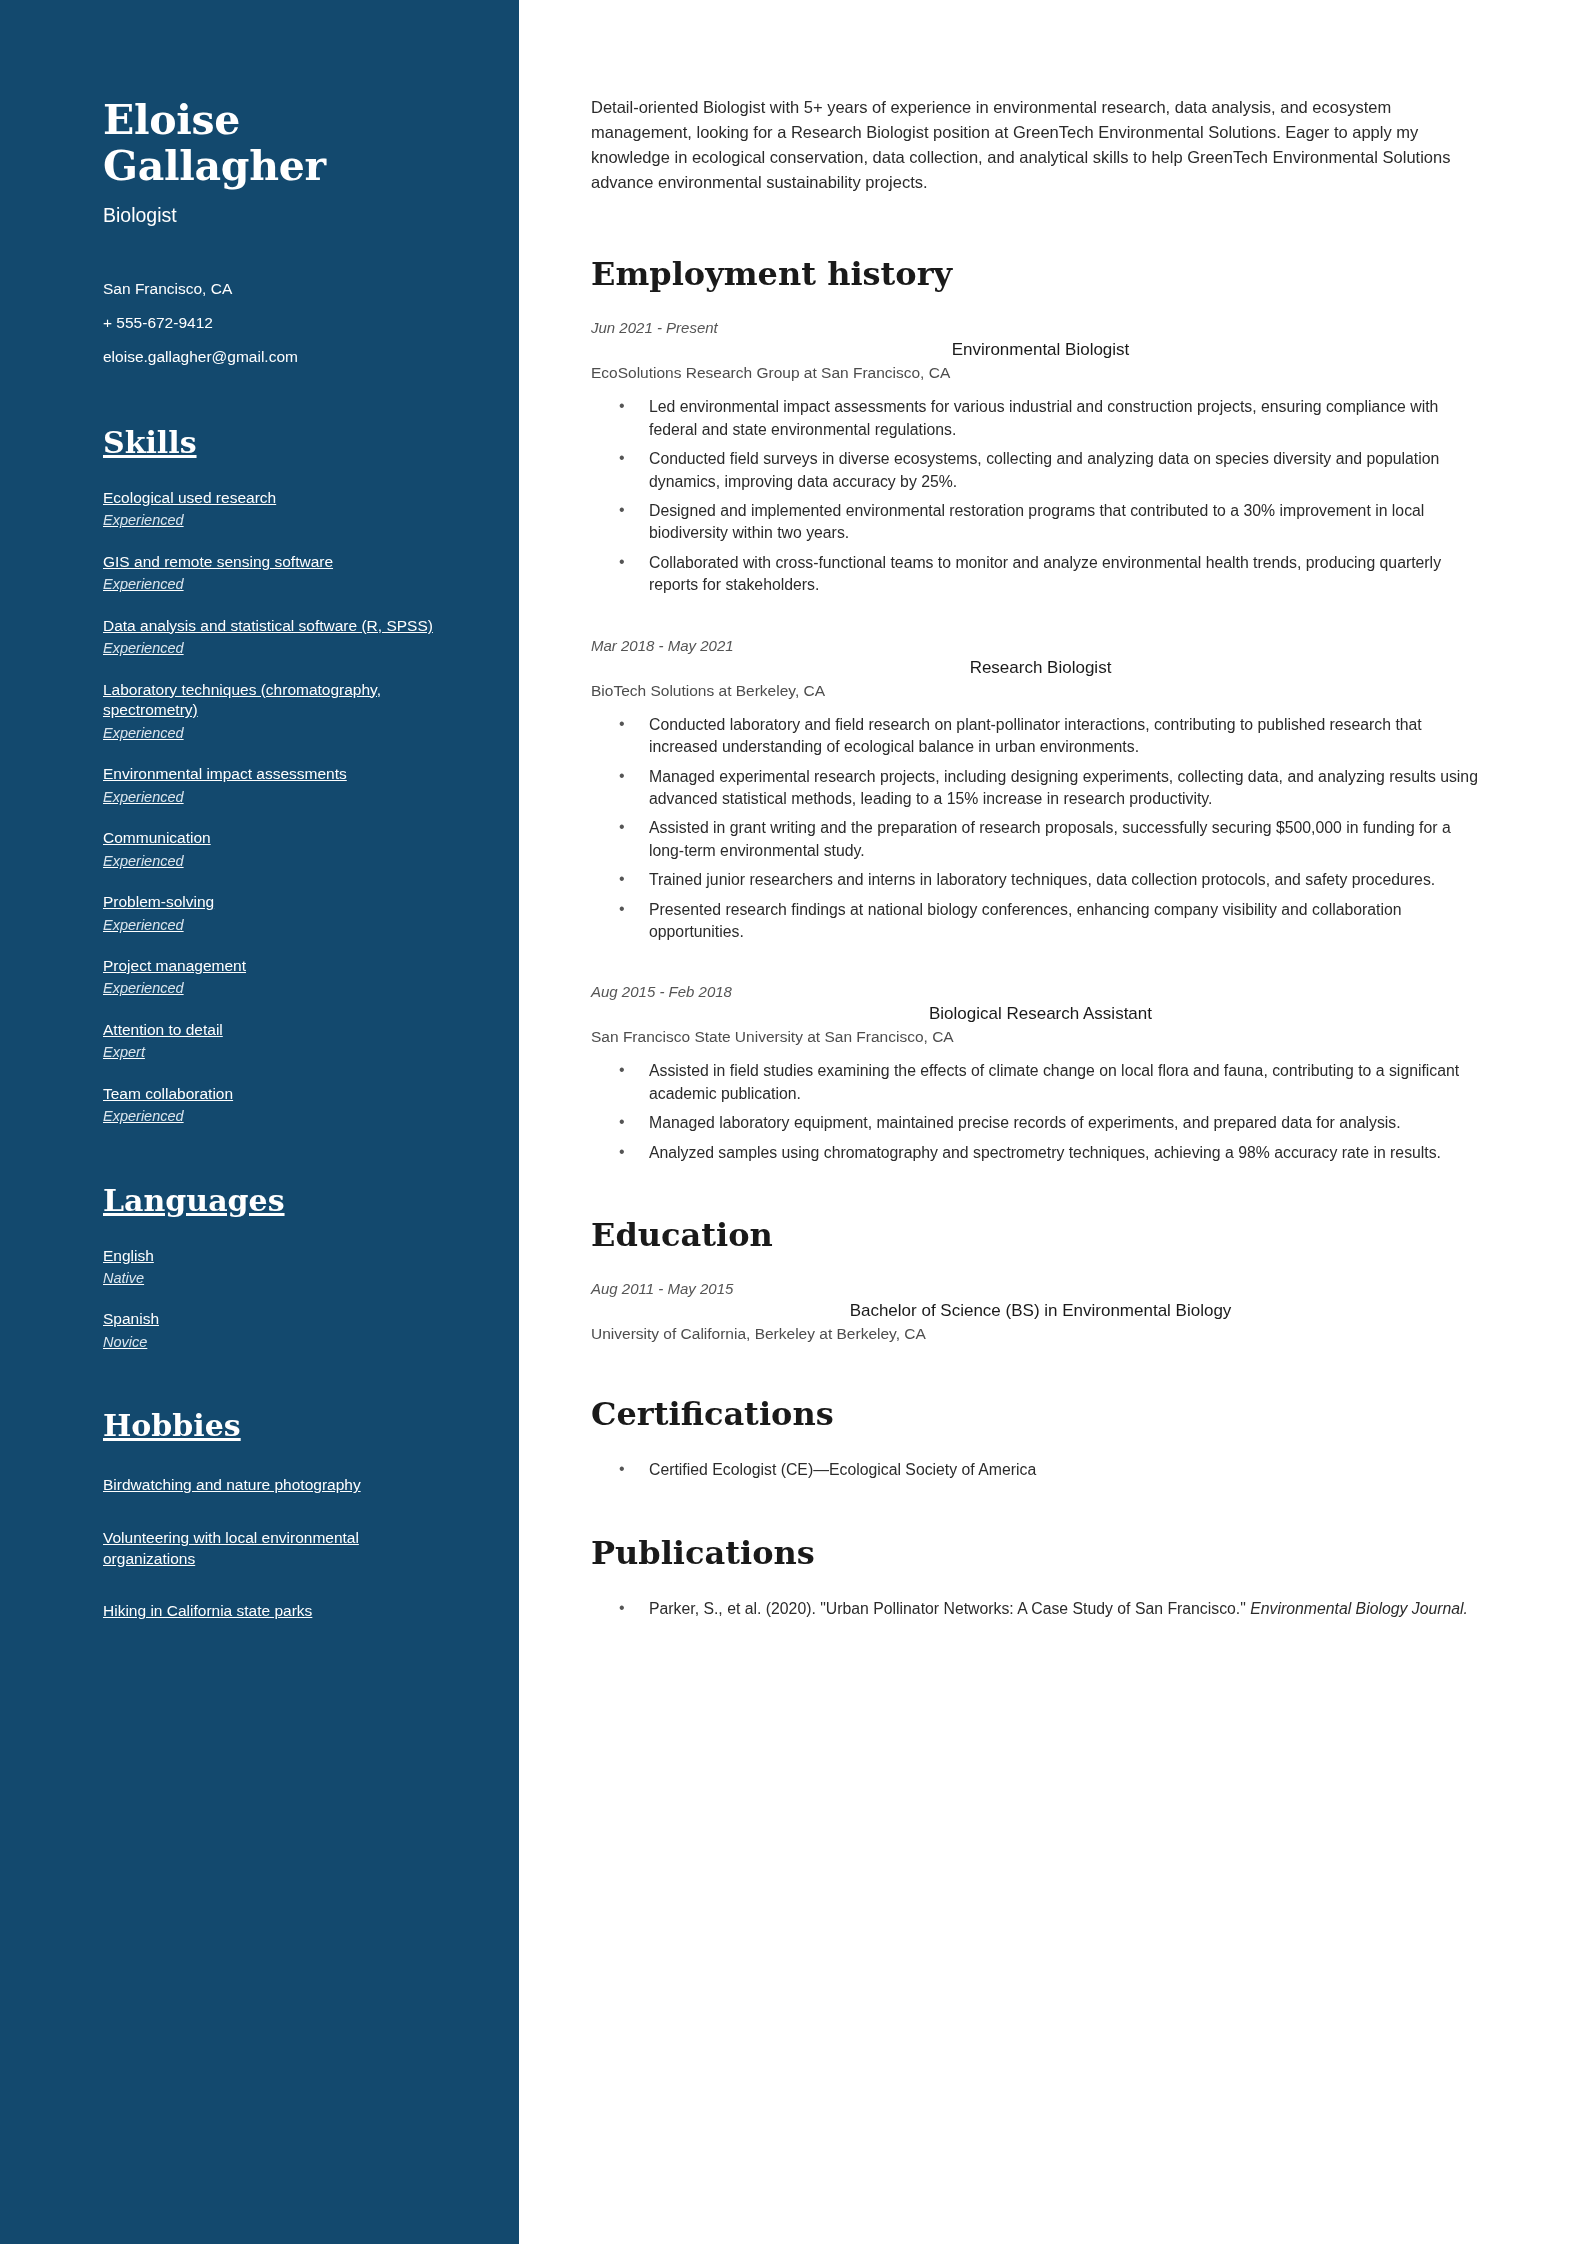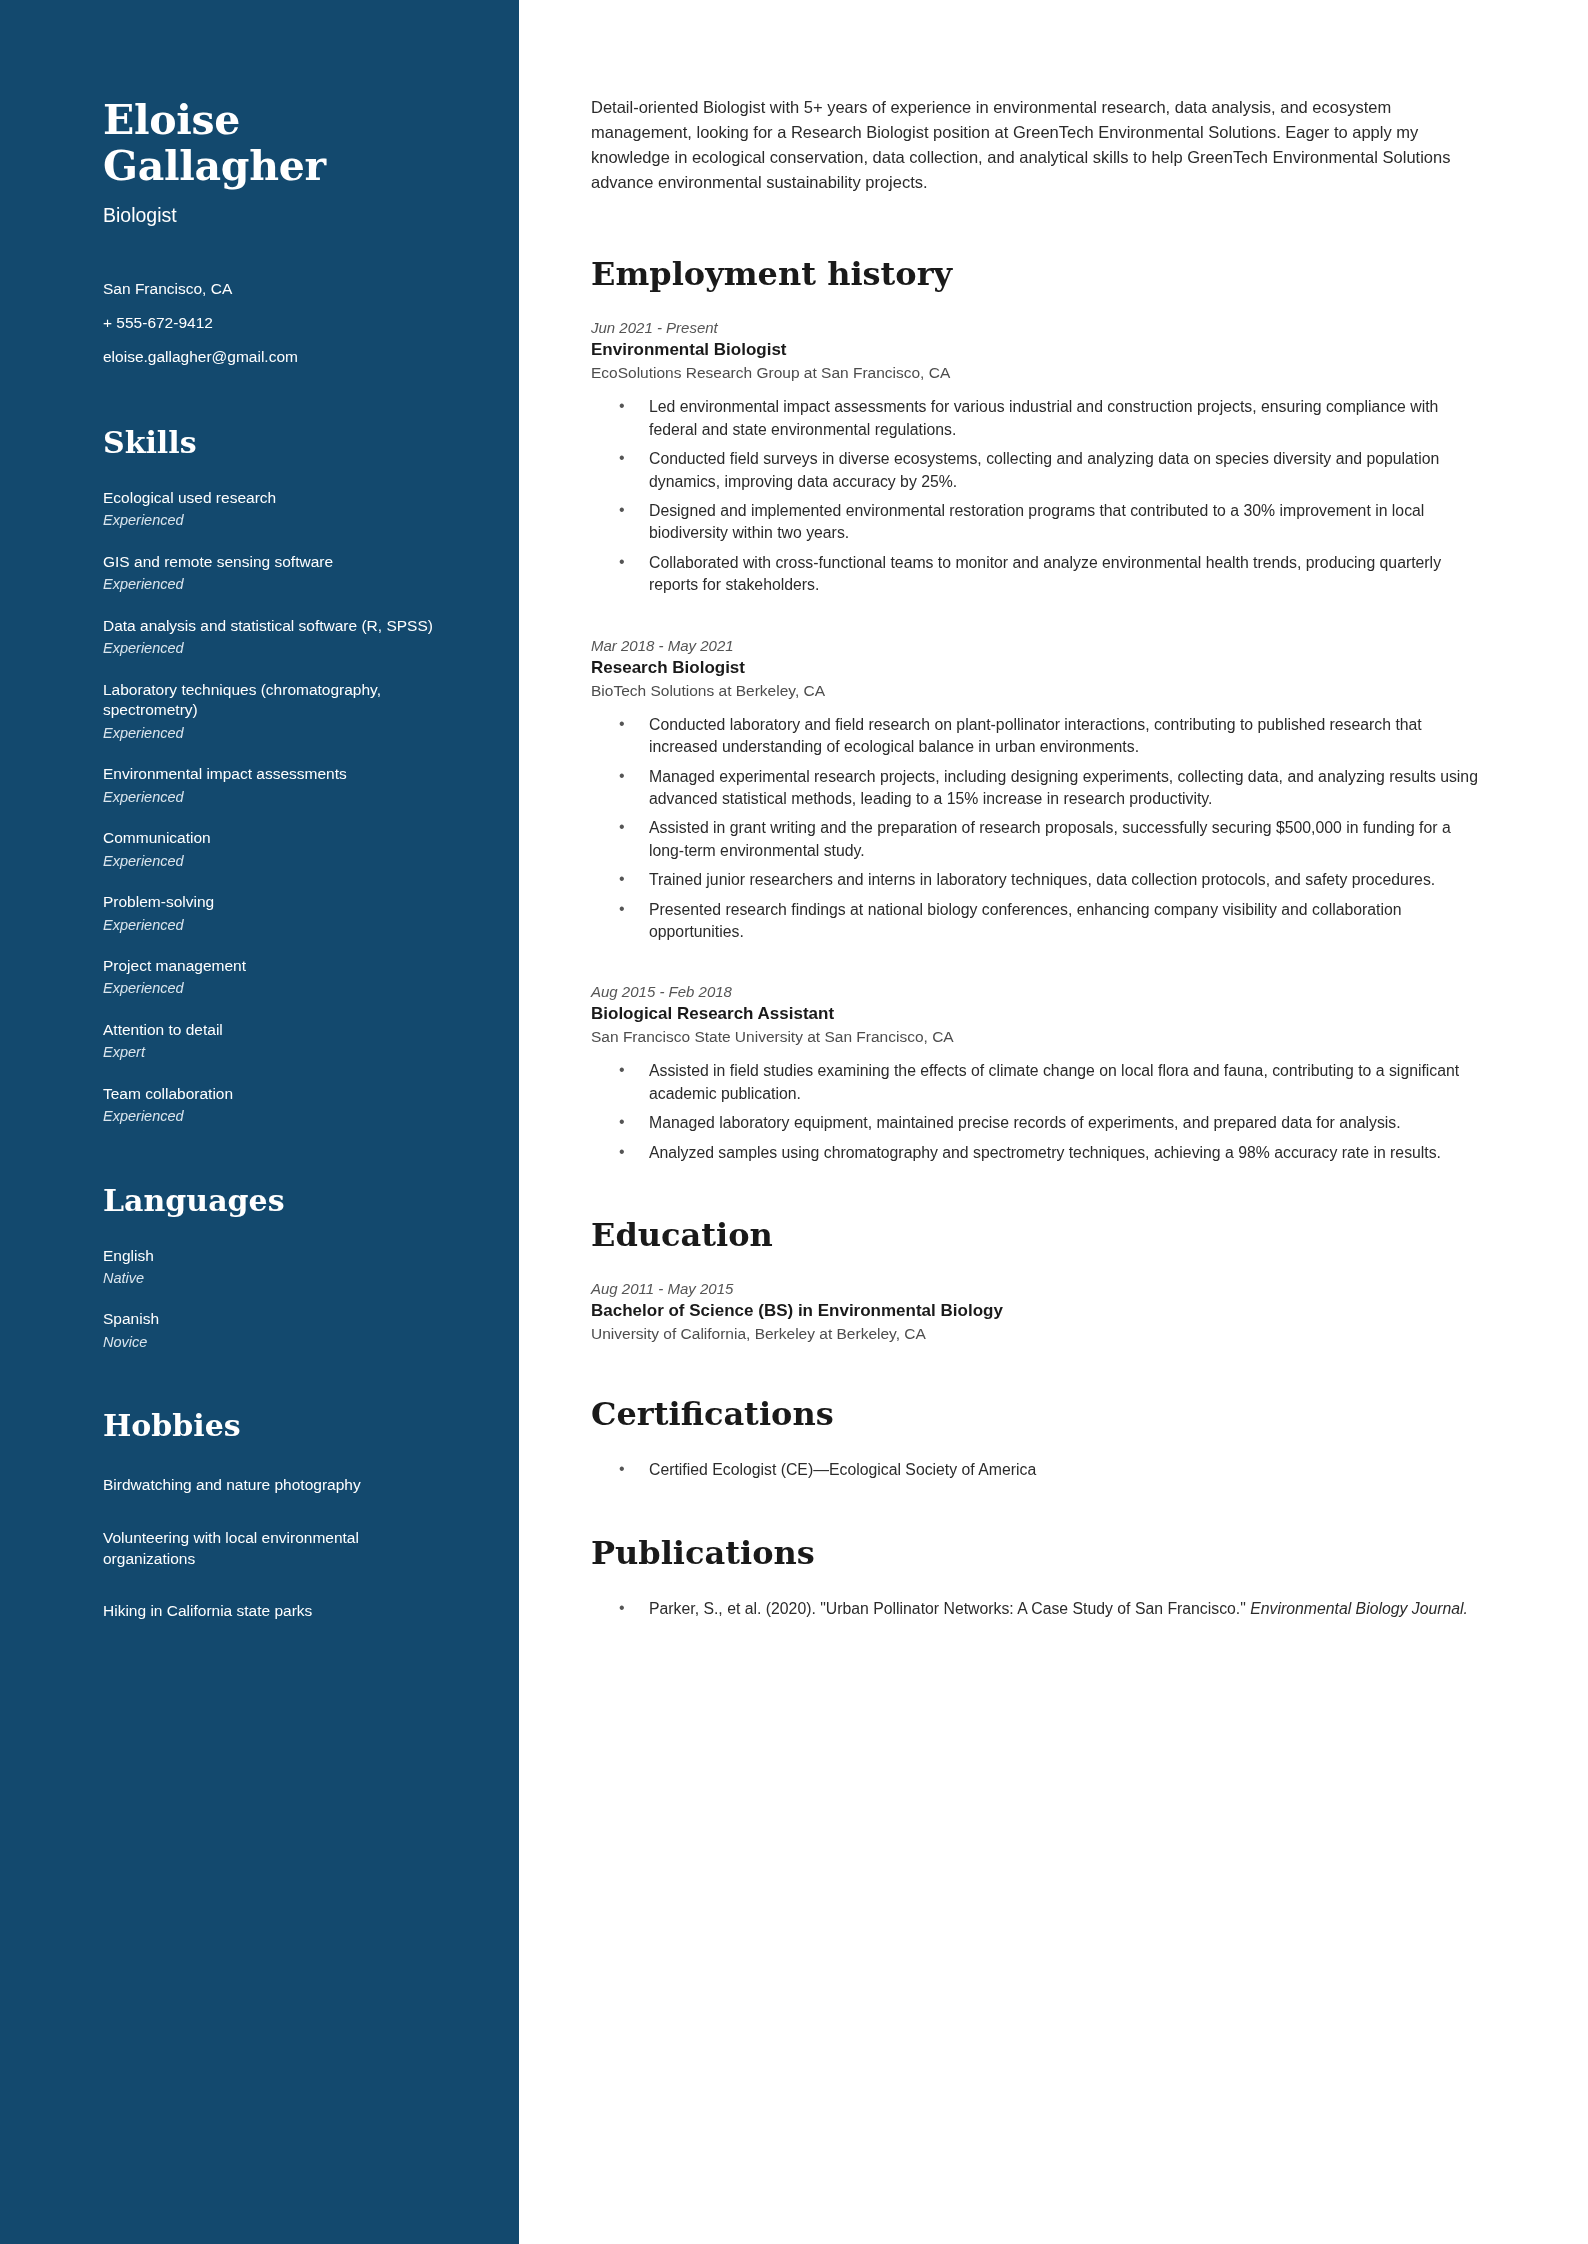--- a/index.html
+++ b/index.html
@@ -45,20 +45,21 @@
   }
   .contact-line {
     font-size: 15.5px;
     line-height: 1.55;
     margin-bottom: 10px;
     color: #ffffff;
     word-break: break-word;
   }
   .side-section {
     margin-top: 56px;
+    text-decoration: underline;
   }
   .side-heading {
     font-family: "DejaVu Serif", serif;
     font-weight: bold;
     font-size: 30px;
     margin: 0 0 28px 0;
     color: #ffffff;
   }
   .side-entry {
     margin-bottom: 21px;
@@ -108,23 +109,24 @@
     margin-bottom: 0;
   }
   .job-dates {
     font-size: 15px;
     font-style: italic;
     color: #555555;
     margin-bottom: 4px;
   }
   .job-role {
     font-size: 17px;
-    font-weight: bold;
+    font-weight: normal;
     color: #1a1a1a;
     margin-bottom: 4px;
+    text-align: center;
   }
   .job-employer {
     font-size: 15.5px;
     color: #4d4d4d;
     margin-bottom: 14px;
   }
   ul.bullets {
     margin: 0;
     padding: 0 0 0 0;
     list-style: none;

